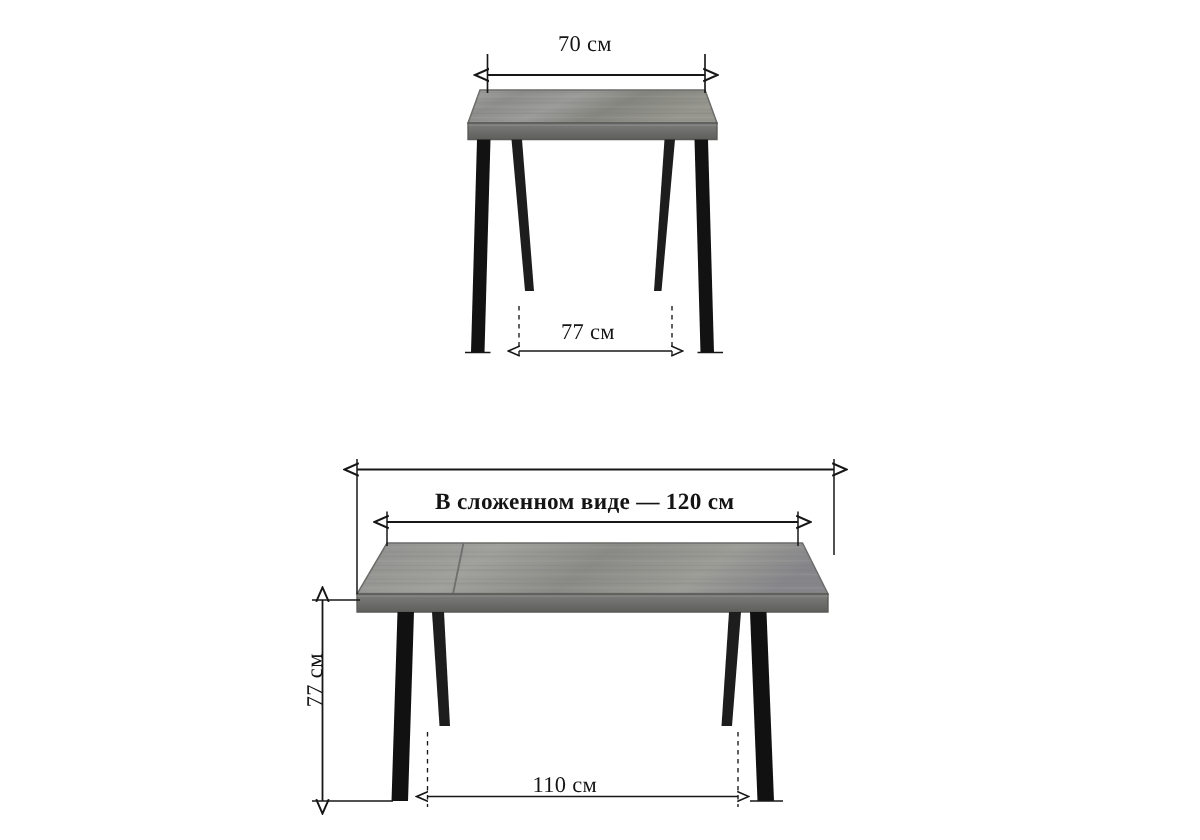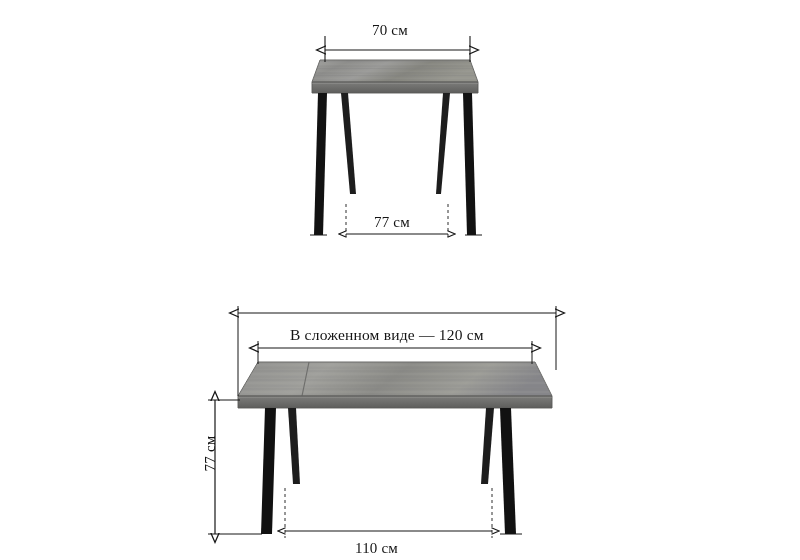--- a/index.html
+++ b/index.html
@@ -39,22 +39,22 @@
   }
   .dim-label.big {
     font-size: 15.5px;
   }
   .dim-label.vertical {
     transform-origin: center center;
   }
   .lbl-top-width   { left: 372px; top: 4px; }
   .lbl-top-depth   { left: 374px; top: 196px; }
   .lbl-unfolded    { left: 283px; top: 273px; }
-  .lbl-folded      { left: 290px; top: 308px; }
-  .lbl-bottom-w    { left: 355px; top: 498px; margin-top: 24px; }
+  .lbl-folded      { left: 290px; top: 308px; font-weight: bold; }
+  .lbl-bottom-w    { left: 355px; top: 498px; }
   .lbl-height      { left: 193px; top: 427px; transform: rotate(-90deg); }
 </style>
 </head>
 <body>
 
 <div class="stage">
 
   <svg class="diagram" viewBox="0 0 800 560">
     <defs>
 

